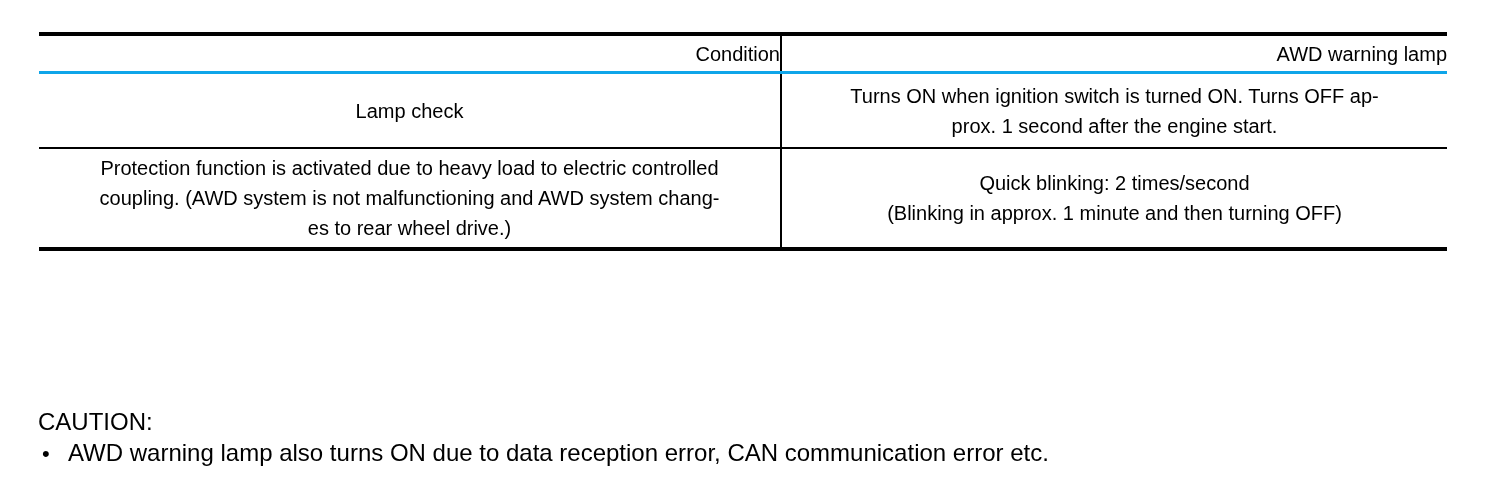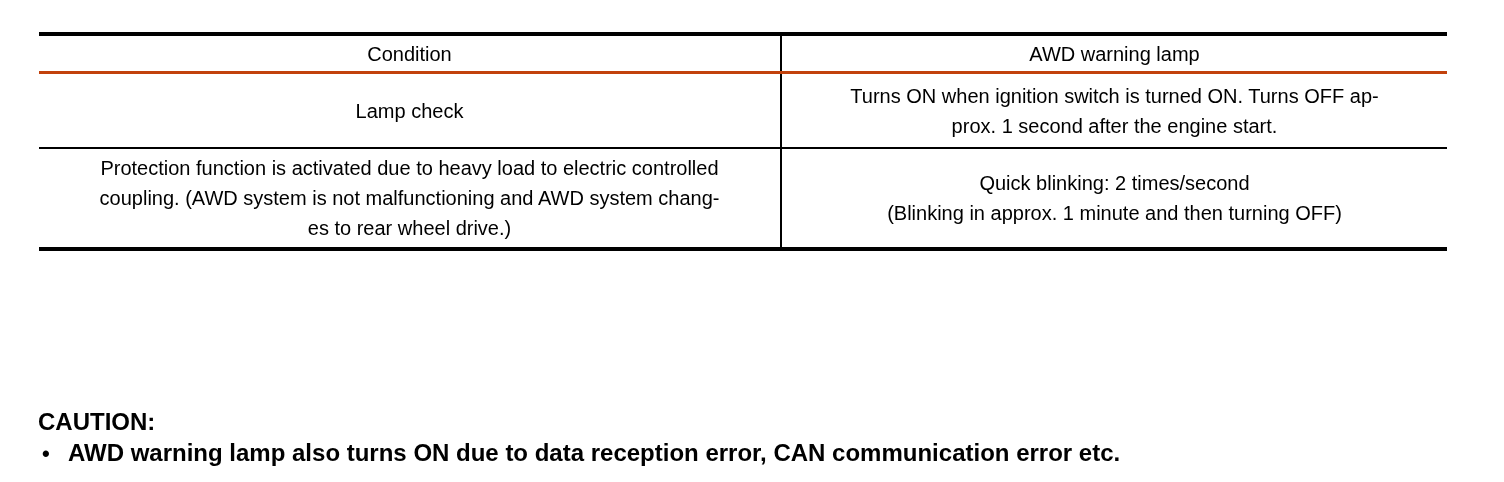--- a/index.html
+++ b/index.html
@@ -28,23 +28,23 @@
     padding: 0;
     vertical-align: middle;
     font-weight: normal;
   }
   th.col-cond, td.col-cond {
     width: 741px;
     border-right: 2px solid #000;
   }
   th.col-lamp, td.col-lamp { width: 665px; }
   thead th {
-    border-bottom: 3px solid #c2410c;
+    border-bottom: 3px solid #0ea5e9;
     height: 35px;
-    text-align: center;
+    text-align: right;
   }
   tbody td { border-bottom: 2px solid #000; }
   tbody tr:last-child td { border-bottom: none; }
   td.col-cond {
     text-align: center;
     padding-left: 16px;
     padding-right: 10px;
   }
   td.col-lamp { text-align: center; padding: 0 8px; margin-top: 10px; }
   tr.row-0 td { height: 73px; }
@@ -52,21 +52,21 @@
   tr.row-2 td { height: 98px; }
   tr.row-3 td { height: 63px; }
   tr.row-4 td { height: 43px; }
   .line { display: block; }
   .caution {
     position: absolute;
     left: 38px;
     top: 406px;
     font-size: 24px;
     line-height: 31px;
-    font-weight: bold;
+    font-weight: normal;
   }
   .caution-item { display: flex; align-items: baseline; }
   .caution-bullet {
     width: 17px;
     margin-left: 4px;
     margin-right: 9px;
     font-size: 22px;
   }
 </style>
 </head>

